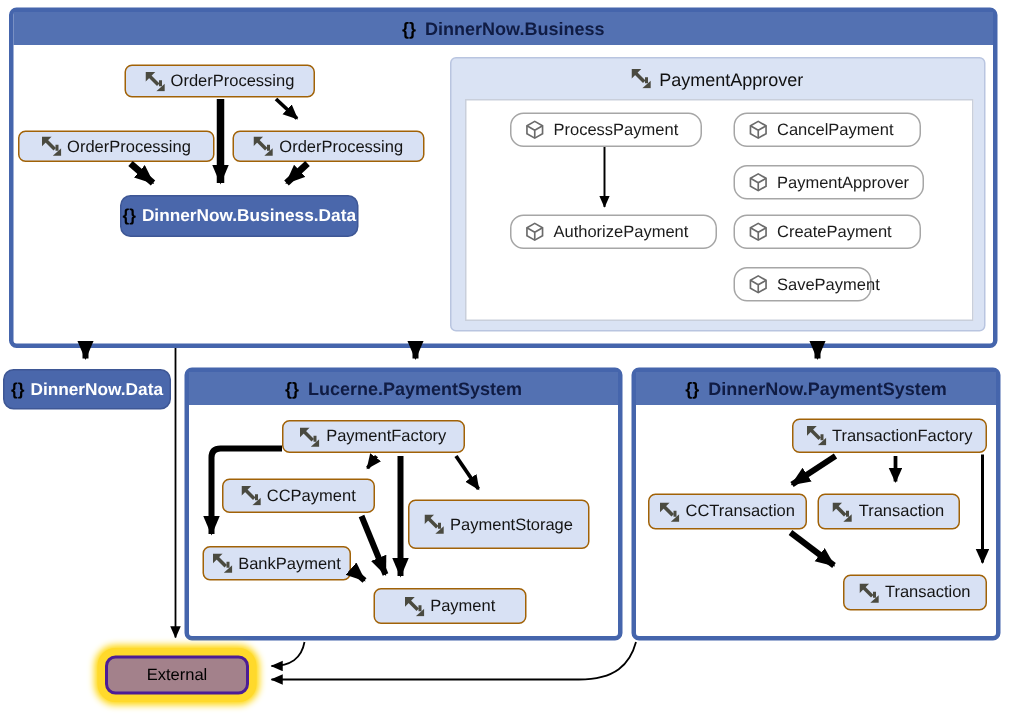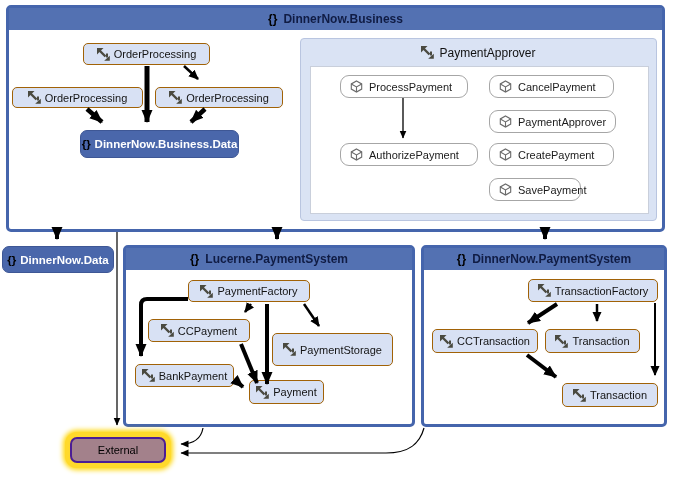--- a/index.html
+++ b/index.html
@@ -179,21 +179,21 @@
       <span>PaymentStorage</span>
     </div>
     <div class="node blue" style="left:9px;top:116px;width:99px;height:23px">
       <span class="cicon">
           <svg width="13" height="13" viewBox="0 0 13 13">
             <use href="#classicon"></use>
           </svg>
         </span>
       <span>BankPayment</span>
     </div>
-    <div class="node blue" style="left:123px;top:132px;width:75px;height:24px">
+    <div class="node blue" style="left:123px;top:144px;width:102px;height:24px">
       <span class="cicon">
           <svg width="13" height="13" viewBox="0 0 13 13">
             <use href="#classicon"></use>
           </svg>
         </span>
       <span>Payment</span>
     </div>
   </div>
 
   <div class="container" style="left:421px;top:245px;width:246px;height:182px">

